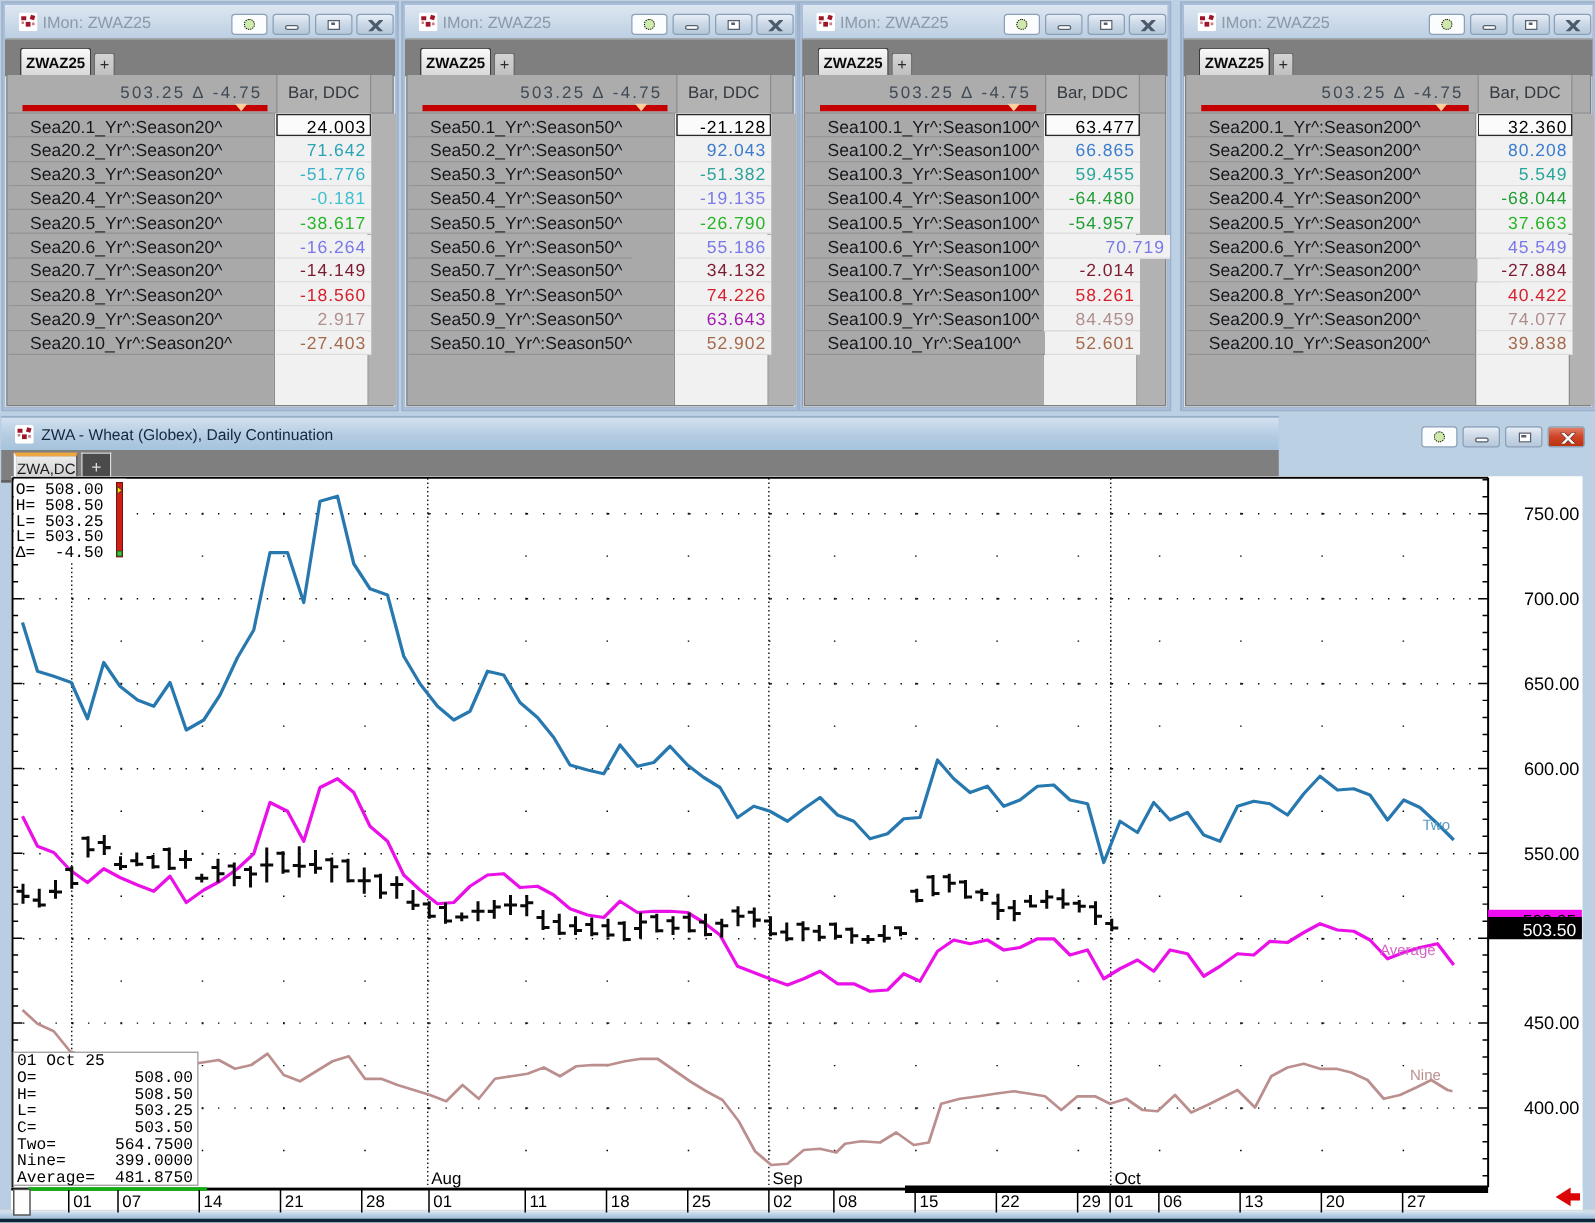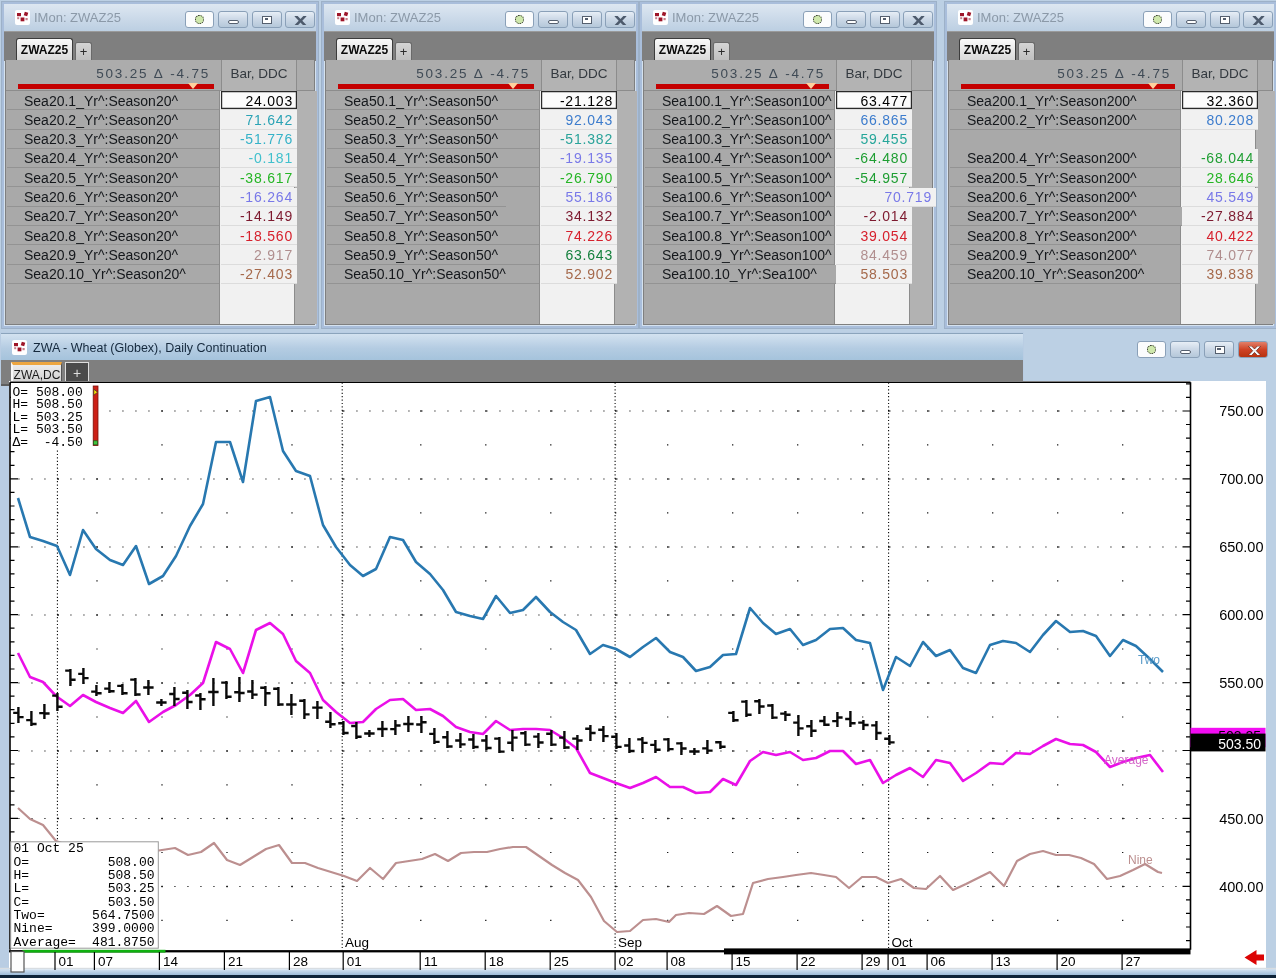--- a/index.html
+++ b/index.html
@@ -188,21 +188,21 @@
     <div class="row" style="top:202.8px">
       <div class="rlab" style="width:212px">Sea50.7_Yr^:Season50^</div>
       <div class="rval" style="left:215px;width:76px;color:#7d1a2f">34.132</div>
     </div>
     <div class="row" style="top:222.1px">
       <div class="rlab" style="width:212px">Sea50.8_Yr^:Season50^</div>
       <div class="rval" style="left:215px;width:76px;color:#d6202c">74.226</div>
     </div>
     <div class="row" style="top:241.4px">
       <div class="rlab" style="width:212px">Sea50.9_Yr^:Season50^</div>
-      <div class="rval" style="left:215px;width:76px;color:#15803d">63.643</div>
+      <div class="rval" style="left:215px;width:76px;color:#a21caf">63.643</div>
     </div>
     <div class="row" style="top:260.7px">
       <div class="rlab" style="width:212px">Sea50.10_Yr^:Season50^</div>
       <div class="rval" style="left:215px;width:76px;color:#a5694b">52.902</div>
     </div>
   </div>
 <div class="win" style="left:640px;top:2px;width:296px;height:326px">
     <div class="tbar">
       <svg class="icon" width="15" height="15" viewBox="0 0 15 15">
         <rect x="0" y="0" width="15" height="15" rx="2" fill="#fff"></rect>
@@ -266,29 +266,29 @@
     <div class="row" style="top:183.5px">
       <div class="rlab" style="width:189px">Sea100.6_Yr^:Season100^</div>
       <div class="rval" style="left:192px;width:100px;color:#7878e8">70.719</div>
     </div>
     <div class="row" style="top:202.8px">
       <div class="rlab" style="width:189px">Sea100.7_Yr^:Season100^</div>
       <div class="rval" style="left:192px;width:76px;color:#7d1a2f">-2.014</div>
     </div>
     <div class="row" style="top:222.1px">
       <div class="rlab" style="width:189px">Sea100.8_Yr^:Season100^</div>
-      <div class="rval" style="left:192px;width:76px;color:#d6202c">39.054</div>
+      <div class="rval" style="left:192px;width:76px;color:#d6202c">58.261</div>
     </div>
     <div class="row" style="top:241.4px">
       <div class="rlab" style="width:189px">Sea100.9_Yr^:Season100^</div>
       <div class="rval" style="left:192px;width:76px;color:#b08e8e">84.459</div>
     </div>
     <div class="row" style="top:260.7px">
       <div class="rlab" style="width:224px">Sea100.10_Yr^:Sea100^</div>
-      <div class="rval" style="left:192px;width:76px;color:#a5694b">58.503</div>
+      <div class="rval" style="left:192px;width:76px;color:#a5694b">52.601</div>
     </div>
   </div>
 <div class="win" style="left:945px;top:2px;width:331px;height:326px">
     <div class="tbar">
       <svg class="icon" width="15" height="15" viewBox="0 0 15 15">
         <rect x="0" y="0" width="15" height="15" rx="2" fill="#fff"></rect>
         <rect x="2" y="3" width="4" height="3.2" fill="#9e1528"></rect>
         <rect x="9.2" y="2.2" width="3.6" height="3.6" fill="#9e1528" transform="rotate(18 11 4)"></rect>
         <rect x="5.6" y="7.5" width="3.8" height="3.8" fill="#9e1528"></rect>
         <rect x="2.2" y="7.2" width="2" height="2" fill="#c97f8a"></rect>
@@ -326,27 +326,31 @@
     <div class="vstrip" style="left:233px;width:76px"></div>
     <div class="fcol" style="left:309px;width:19px"></div>
     <div class="row" style="top:87.0px">
       <div class="rlab" style="width:230px">Sea200.1_Yr^:Season200^</div>
       <div class="rval vsel" style="left:233px;width:76px;color:#000000">32.360</div>
     </div>
     <div class="row" style="top:106.3px">
       <div class="rlab" style="width:230px">Sea200.2_Yr^:Season200^</div>
       <div class="rval" style="left:233px;width:76px;color:#3c7ccd">80.208</div>
     </div>
+    <div class="row" style="top:125.6px">
+      <div class="rlab" style="width:230px">Sea200.3_Yr^:Season200^</div>
+      <div class="rval" style="left:233px;width:76px;color:#26a69a">5.549</div>
+    </div>
     <div class="row" style="top:144.9px">
       <div class="rlab" style="width:230px">Sea200.4_Yr^:Season200^</div>
       <div class="rval" style="left:233px;width:76px;color:#1f9e33">-68.044</div>
     </div>
     <div class="row" style="top:164.2px">
       <div class="rlab" style="width:230px">Sea200.5_Yr^:Season200^</div>
-      <div class="rval" style="left:233px;width:76px;color:#25b525">28.646</div>
+      <div class="rval" style="left:233px;width:76px;color:#25b525">37.663</div>
     </div>
     <div class="row" style="top:183.5px">
       <div class="rlab" style="width:230px">Sea200.6_Yr^:Season200^</div>
       <div class="rval" style="left:233px;width:76px;color:#7878e8">45.549</div>
     </div>
     <div class="row" style="top:202.8px">
       <div class="rlab" style="width:251px">Sea200.7_Yr^:Season200^</div>
       <div class="rval" style="left:233px;width:76px;color:#7d1a2f">-27.884</div>
     </div>
     <div class="row" style="top:222.1px">

